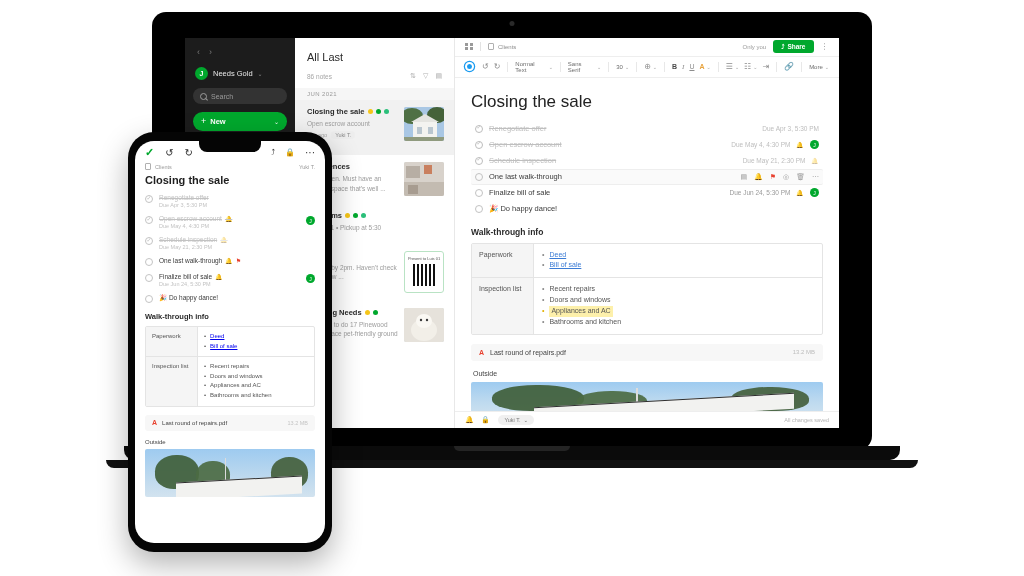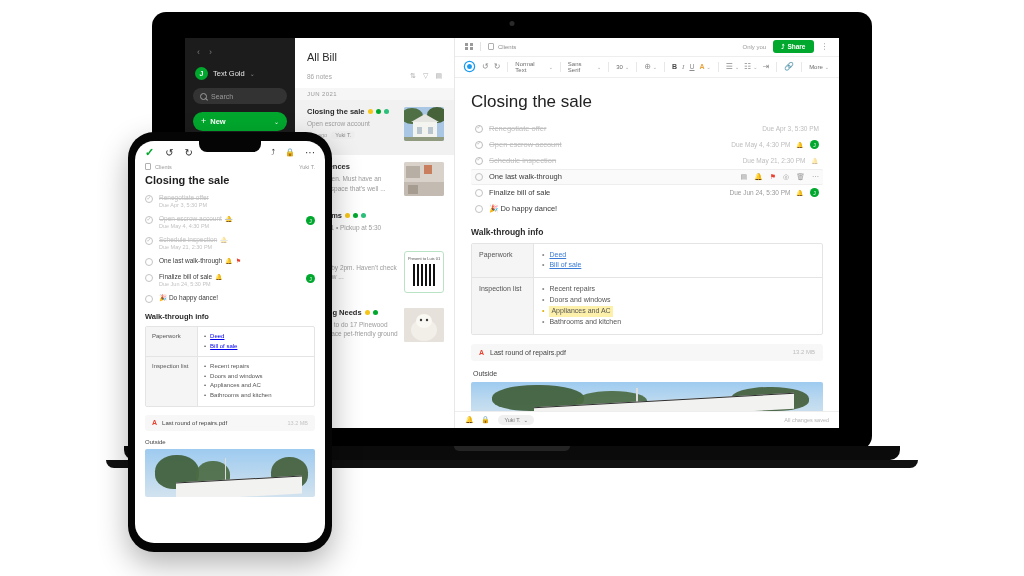--- a/index.html
+++ b/index.html
@@ -252,42 +252,42 @@
       <div class="lap-cam"></div>
       <div class="lap-screen">
 
         <div class="sidebar">
           <div class="sb-nav">
             <span class="sb-arrow">‹</span>
             <span class="sb-arrow">›</span>
           </div>
           <div class="sb-user">
             <div class="sb-avatar">J</div>
-            <span class="sb-username">Text Gold</span>
+            <span class="sb-username">Needs Gold</span>
             <span class="sb-caret">⌄</span>
           </div>
           <div class="sb-search">
             <span class="sb-search-ico"></span>
             <span class="sb-search-txt">Search</span>
           </div>
           <div class="sb-new">
             <span class="sb-new-plus">+</span>
             <span class="sb-new-txt">New</span>
             <span class="sb-new-caret">⌄</span>
           </div>
           <div class="sb-item">
             <svg class="sb-item-ico" viewBox="0 0 12 12">
               <path d="M6 1.5 L11 6 H9.5 V10.5 H7.2 V7.6 H4.8 V10.5 H2.5 V6 H1 Z" fill="#b5b5b5"></path>
             </svg>
             <span class="sb-item-label">Home</span>
           </div>
         </div>
 
         <div class="noteslist">
-          <div class="nl-title">All Bill</div>
+          <div class="nl-title">All Last</div>
           <div class="nl-sub">
             <span class="nl-count">86 notes</span>
             <span class="nl-icons">
               <span>⇅</span>
               <span>▽</span>
               <span>▤</span>
             </span>
           </div>
           <div class="nl-month">JUN 2021</div>
 

